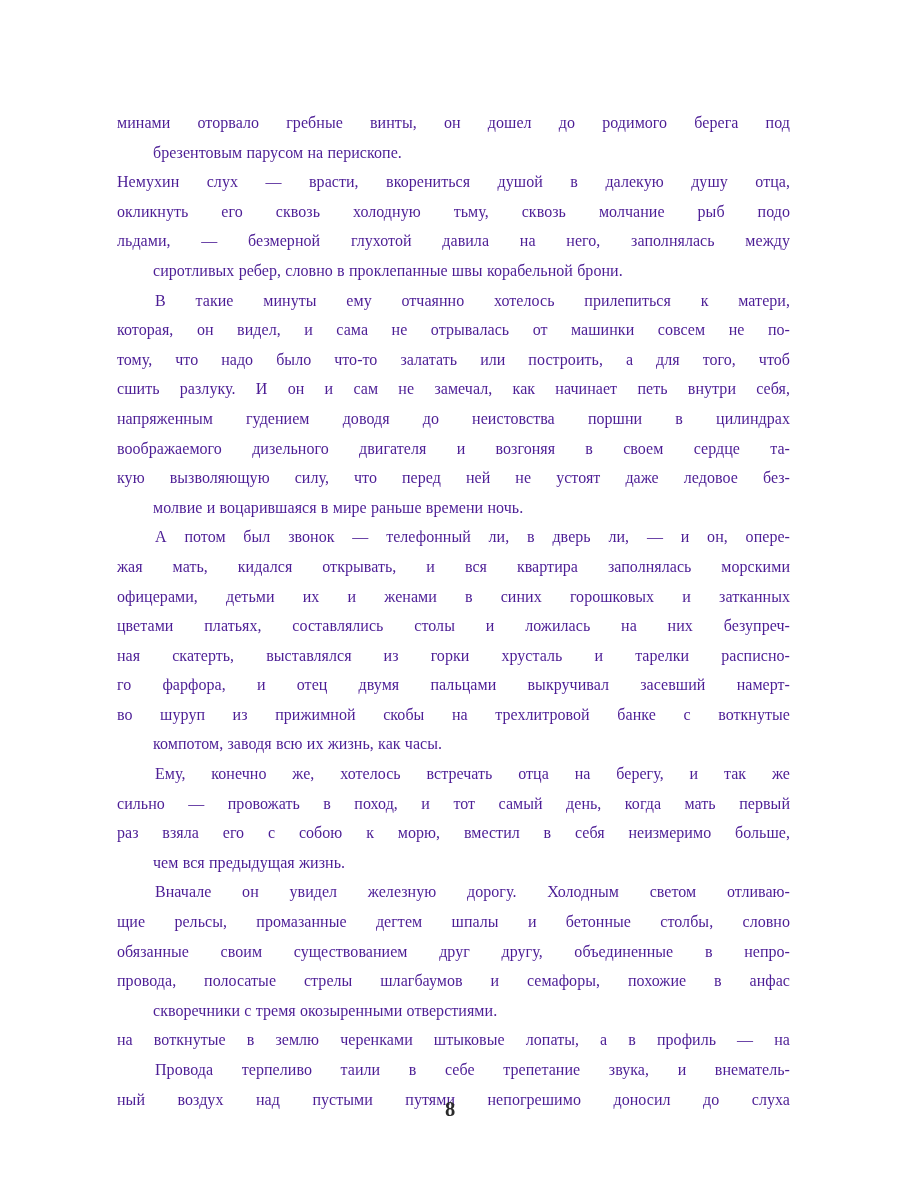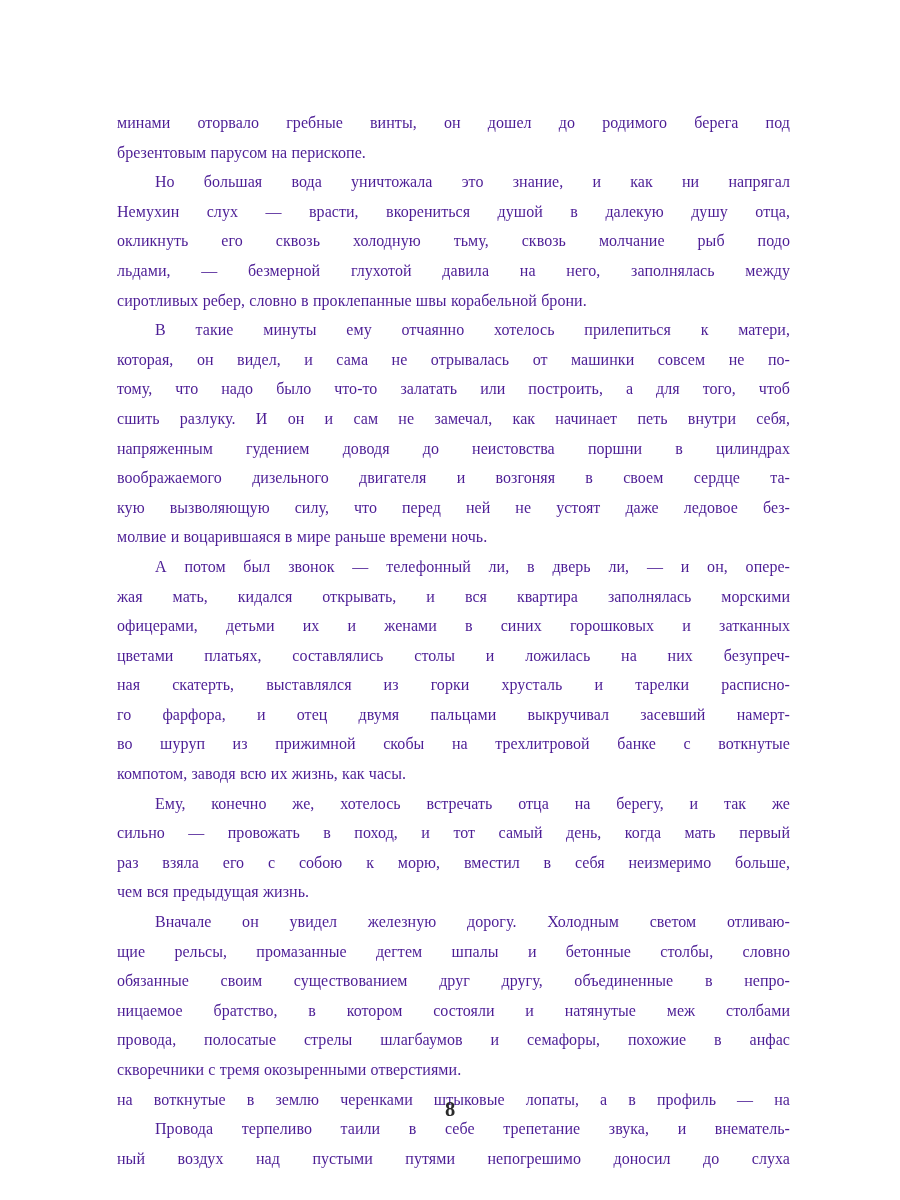--- a/index.html
+++ b/index.html
@@ -48,20 +48,21 @@
 
   
   .line {
     display: block;
     text-align: justify;
     text-align-last: justify;
     white-space: pre-wrap;
   }
   .line.last {
     text-align-last: left;
+    margin-left: 36px;
   }
   .line.indent {
     text-indent: 38px;
   }
 
   .folio {
     position: absolute;
     left: 0;
     top: 1096px;
     width: 900px;
@@ -79,21 +80,20 @@
 <div class="page">
 
   <div class="text-block">
 
     <p class="para no-indent">
       <span class="line">минами оторвало гребные винты, он дошел до родимого берега под</span>
       <span class="line last">брезентовым парусом на перископе.</span>
     </p>
 
     <p class="para no-indent">
-      <span class="line indent">Но большая вода уничтожала это знание, и как ни напрягал</span>
       <span class="line">Немухин слух — врасти, вкорениться душой в далекую душу отца,</span>
       <span class="line">окликнуть его сквозь холодную тьму, сквозь молчание рыб подо</span>
       <span class="line">льдами, — безмерной глухотой давила на него, заполнялась между</span>
       <span class="line last">сиротливых ребер, словно в проклепанные швы корабельной брони.</span>
     </p>
 
     <p class="para no-indent">
       <span class="line indent">В такие минуты ему отчаянно хотелось прилепиться к матери,</span>
       <span class="line">которая, он видел, и сама не отрывалась от машинки совсем не по-</span>
       <span class="line">тому, что надо было что-то залатать или построить, а для того, чтоб</span>
@@ -119,21 +119,20 @@
       <span class="line indent">Ему, конечно же, хотелось встречать отца на берегу, и так же</span>
       <span class="line">сильно — провожать в поход, и тот самый день, когда мать первый</span>
       <span class="line">раз взяла его с собою к морю, вместил в себя неизмеримо больше,</span>
       <span class="line last">чем вся предыдущая жизнь.</span>
     </p>
 
     <p class="para no-indent">
       <span class="line indent">Вначале он увидел железную дорогу. Холодным светом отливаю-</span>
       <span class="line">щие рельсы, промазанные дегтем шпалы и бетонные столбы, словно</span>
       <span class="line">обязанные своим существованием друг другу, объединенные в непро-</span>
-      <span class="line">ницаемое братство, в котором состояли и натянутые меж столбами</span>
       <span class="line">провода, полосатые стрелы шлагбаумов и семафоры, похожие в анфас</span>
       <span class="line last">скворечники с тремя окозыренными отверстиями.</span>
       <span class="line">на воткнутые в землю черенками штыковые лопаты, а в профиль — на</span>
     </p>
 
     <p class="para no-indent">
       <span class="line indent">Провода терпеливо таили в себе трепетание звука, и внематель-</span>
       <span class="line">ный воздух над пустыми путями непогрешимо доносил до слуха</span>
     </p>
 

